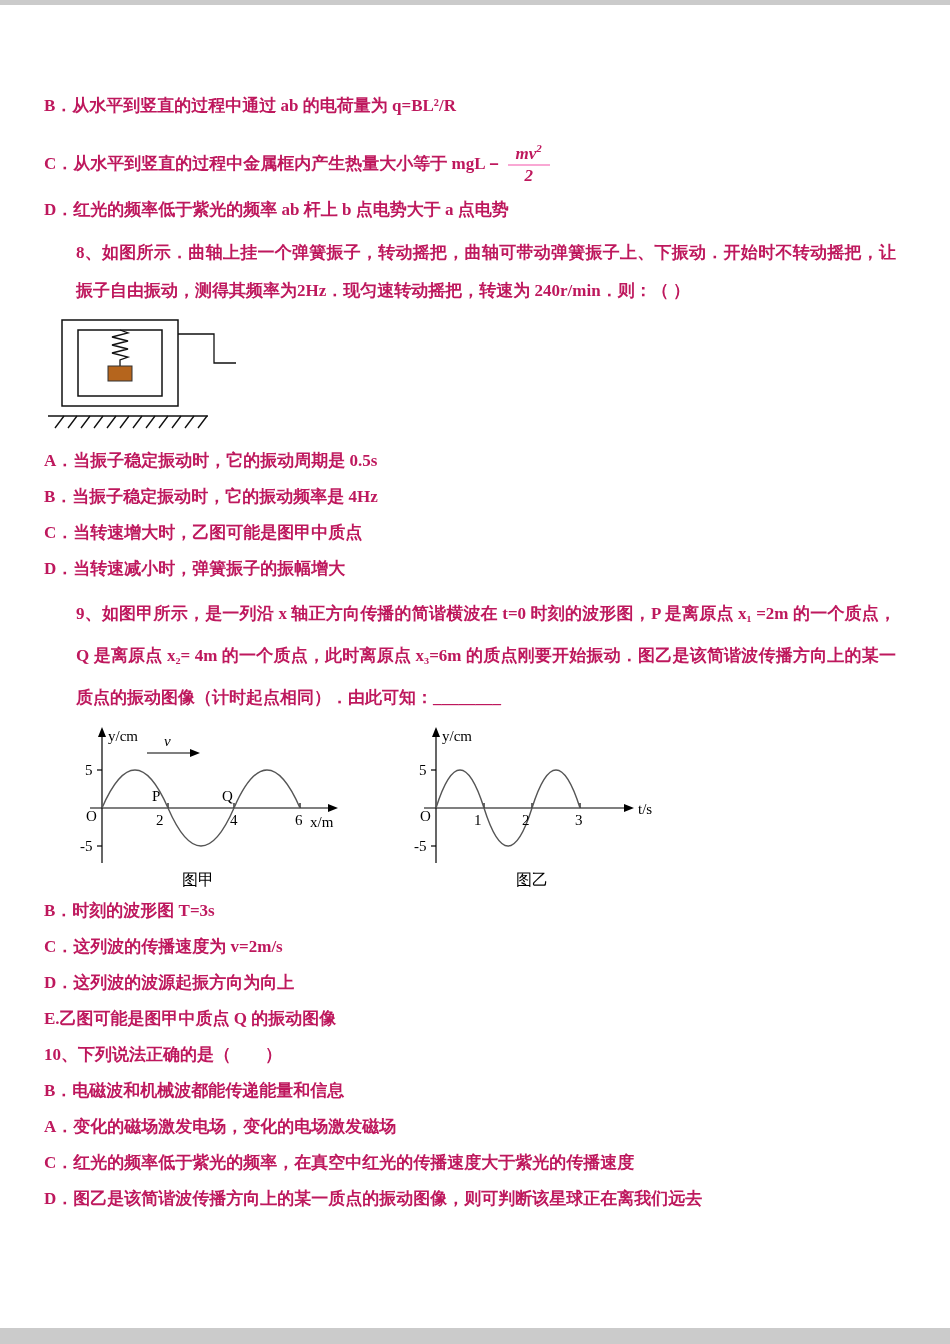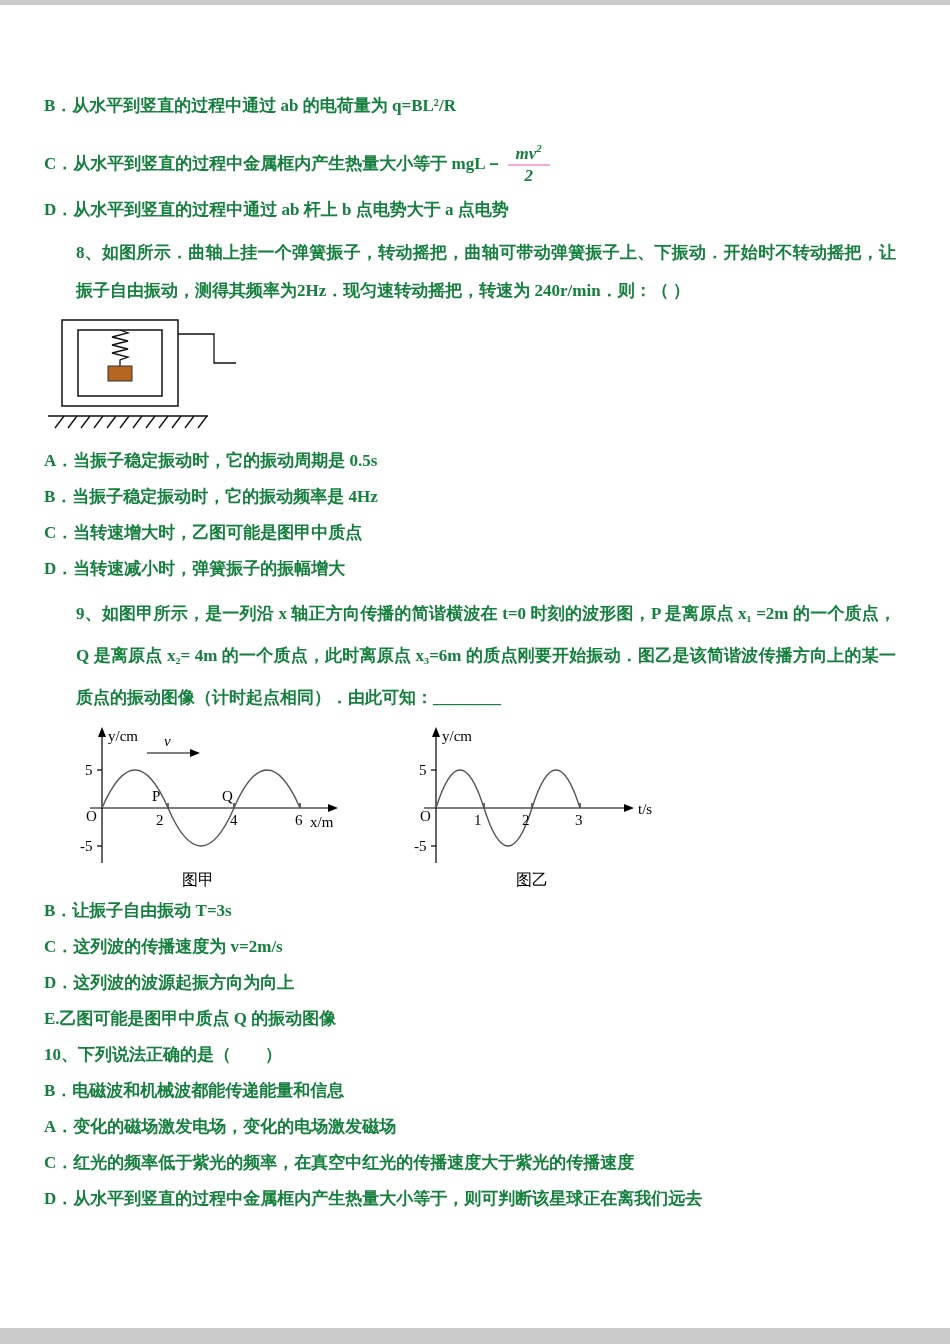--- a/index.html
+++ b/index.html
@@ -1,18 +1,18 @@
 <!DOCTYPE html>
 <html><head>
 <meta charset="utf-8">
 <style>
   *{box-sizing:border-box;margin:0;padding:0}
   html,body{background:#9a9a9a;}
   body{font-family:"Liberation Serif","DejaVu Serif",serif;}
-  .page{width:950px;height:1344px;background:#fff;position:relative;overflow:hidden;color:#15803d;margin:0 auto;}
+  .page{width:950px;height:1344px;background:#fff;position:relative;overflow:hidden;color:#be185d;margin:0 auto;}
   .scan-top{position:absolute;top:0;left:0;width:100%;height:5px;background:#cbcbcb;}
   .scan-bottom{position:absolute;bottom:0;left:0;width:100%;height:16px;background:#cbcbcb;}
   .content{padding:94px 54px 0 44px;font-size:17px;font-weight:bold;}
   .opt{line-height:24px;margin-bottom:12px;}
   .opt-b{margin-bottom:24px;}
   .opt-c{display:flex;align-items:center;}
   .stem{line-height:38px;margin-bottom:6px;text-align:justify;margin-left:32px;}
   .stem9{line-height:42px;margin-bottom:4px;}
   .frac{display:inline-flex;flex-direction:column;align-items:center;vertical-align:middle;margin-left:5px;font-style:italic;font-weight:bold;line-height:1.2;}
   .frac .num{border-bottom:2px solid #f9a8d4;padding:0 8px;}
@@ -41,21 +41,21 @@
     <p class="opt opt-b">B．从水平到竖直的过程中通过 ab 的电荷量为 q=BL²/R</p>
 
     <div class="opt opt-c">
       <span>C．从水平到竖直的过程中金属框内产生热量大小等于 mgL－</span>
       <span class="frac">
         <span class="num"><span>mv</span><sup>2</sup></span>
         <span class="den">2</span>
       </span>
     </div>
 
-    <p class="opt">D．从水平到竖直的过程中通过 ab 杆上 b 点电势大于 a 点电势</p>
+    <p class="opt">D．红光的频率低于紫光的频率 ab 杆上 b 点电势大于 a 点电势</p>
 
     <p class="stem">8、如图所示．曲轴上挂一个弹簧振子，转动摇把，曲轴可带动弹簧振子上、下振动．开始时不转动摇把，让振子自由振动，测得其频率为2Hz．现匀速转动摇把，转速为 240r/min．则：（ ）</p>
 
     <div class="fig8wrap">
       <svg width="210" height="118" viewBox="0 0 210 118">
         <rect class="box" x="14" y="4" width="116" height="86"></rect>
         <rect class="box" x="30" y="14" width="84" height="66"></rect>
         <path class="springline" d="M72,14 l8,3 l-16,4 l16,4 l-16,4 l16,4 l-16,4 l16,4 l-8,3 l0,6"></path>
         <rect class="mass" x="60" y="50" width="24" height="15"></rect>
         <path class="springline" d="M130,18 L166,18 L166,47 L188,47"></path>
@@ -116,27 +116,27 @@
         <text x="34" y="98">O</text>
         <text x="33" y="52">5</text>
         <text x="28" y="128">-5</text>
         <text x="88" y="102">1</text>
         <text x="136" y="102">2</text>
         <text x="189" y="102">3</text>
         <text x="130" y="162" class="cap">图乙</text>
       </svg>
     </div>
 
-    <p class="opt">B．让振子自由振动 T=3s</p>
+    <p class="opt">B．时刻的波形图 T=3s</p>
     <p class="opt">C．这列波的传播速度为 v=2m/s</p>
     <p class="opt">D．这列波的波源起振方向为向上</p>
     <p class="opt">E.乙图可能是图甲中质点 Q 的振动图像</p>
 
     <p class="opt">10、下列说法正确的是（　　）</p>
     <p class="opt">B．电磁波和机械波都能传递能量和信息</p>
     <p class="opt">A．变化的磁场激发电场，变化的电场激发磁场</p>
     <p class="opt">C．红光的频率低于紫光的频率，在真空中红光的传播速度大于紫光的传播速度</p>
-    <p class="opt">D．从水平到竖直的过程中金属框内产生热量大小等于，则可判断该星球正在离我们远去</p>
+    <p class="opt">D．图乙是该简谐波传播方向上的某一质点的振动图像，则可判断该星球正在离我们远去</p>
 
   </div>
 
   <div class="scan-bottom"></div>
 </div>
 
 </body></html>

